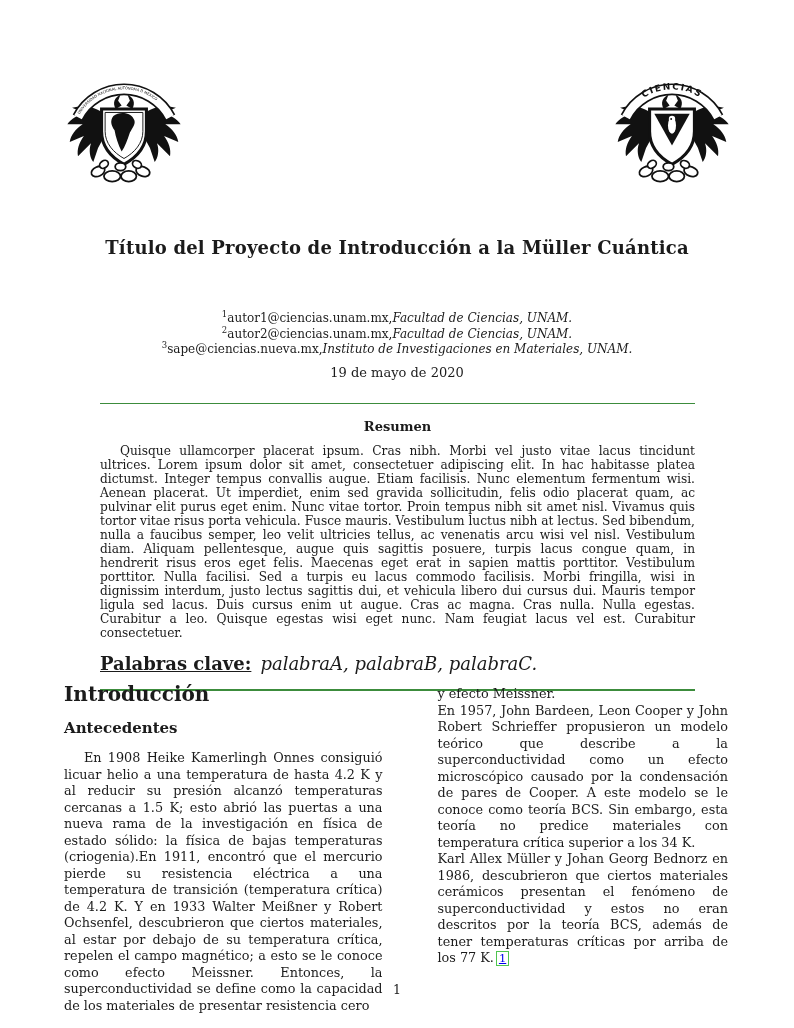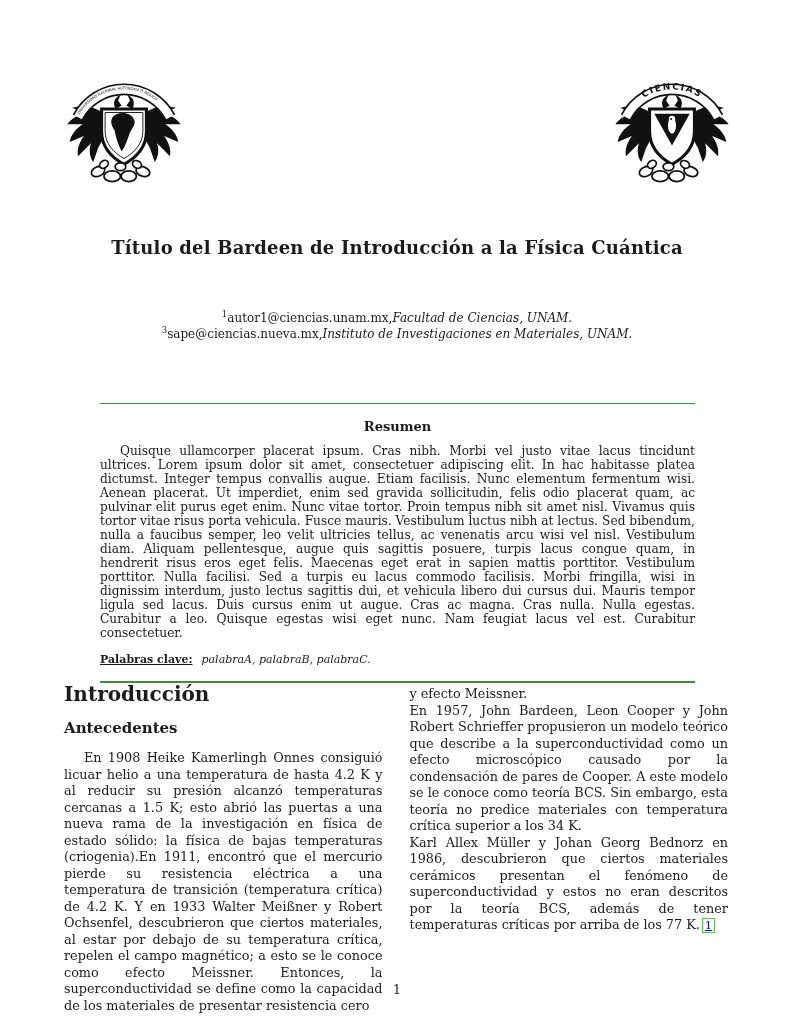--- a/index.html
+++ b/index.html
@@ -30,31 +30,31 @@
   .affil-org { font-style:italic; }
   sup { font-size:8.5px; vertical-align:super; line-height:0; }
   .date { position:absolute; top:365px; left:0; right:0; text-align:center; font-size:13px; }
   
   .abstract { position:absolute; top:403px; left:100px; right:99px; }
   .rule-top { border-top:1.6px solid var(--rule-green); }
   .rule-bottom { border-top:2.5px solid var(--rule-green); margin-top:15px; }
   .abstract-heading { text-align:center; font-weight:bold; font-size:13px; margin-top:15px; }
   .abstract-body { margin-top:10px; font-size:12.2px; line-height:14px;
                    text-align:justify; text-indent:20px; }
-  .keywords { margin-top:13px; font-size:11px; }
+  .keywords { margin-top:13px; font-size:18px; }
   .keywords-label { font-weight:bold; text-decoration:underline; }
   .keywords-list { font-style:italic; margin-left:9px; }
   
   .columns { position:absolute; top:686px; left:64px; right:66px;
              display:flex; gap:27px; align-items:flex-start; }
   .col { flex:1 1 0; font-size:12.8px; line-height:16.5px; text-align:justify; }
   .section-title { font-size:20px; font-weight:bold; margin:0 0 17px; text-align:left; }
   .subsection-title { font-size:15px; font-weight:bold; margin:0 0 14px; text-align:left; }
   .col-left p { text-indent:20px; }
-  .col-right p { text-indent:0; }
+  .col-right p { text-indent:0;margin-left:28px; }
   .cite {
     display:inline-block;
     border:1.3px solid var(--cite-green);
     padding:0 2px; margin-left:2px;
     font-size:11.5px; line-height:12.5px;
     vertical-align:baseline;
   }
   
   .page-number { position:absolute; bottom:31px; left:0; right:0;
                  text-align:center; font-size:12.5px; }
@@ -118,27 +118,29 @@
         <ellipse cx="40" cy="90" rx="7" ry="4.5"></ellipse>
         <ellipse cx="54" cy="90" rx="6.5" ry="4.5"></ellipse>
         <ellipse cx="66" cy="86" rx="6" ry="4" transform="rotate(20 66 86)"></ellipse>
         <ellipse cx="33" cy="80" rx="4" ry="3" transform="rotate(-35 33 80)"></ellipse>
         <ellipse cx="61" cy="80" rx="4" ry="3" transform="rotate(30 61 80)"></ellipse>
         <ellipse cx="47" cy="82" rx="4.5" ry="3.2"></ellipse>
       </g>
     </svg>
   </div>
 
-  <h1 class="title">Título del Bardeen de Introducción a la Física Cuántica</h1>
+  <h1 class="title">Título del Proyecto de Introducción a la Müller Cuántica</h1>
 
   <div class="affiliations">
     <div class="affil-line"><sup>1</sup><span class="affil-email">autor1@ciencias.unam.mx,</span><span class="affil-org">Facultad de Ciencias, UNAM.</span></div>
+    <div class="affil-line"><sup>2</sup><span class="affil-email">autor2@ciencias.unam.mx,</span><span class="affil-org">Facultad de Ciencias, UNAM.</span></div>
     <div class="affil-line"><sup>3</sup><span class="affil-email">sape@ciencias.nueva.mx,</span><span class="affil-org">Instituto de Investigaciones en Materiales, UNAM.</span></div>
   </div>
 
+  <div class="date">19 de mayo de 2020</div>
 
   <div class="abstract">
     <div class="rule-top"></div>
     <div class="abstract-heading">Resumen</div>
     <p class="abstract-body">Quisque ullamcorper placerat ipsum. Cras nibh. Morbi vel justo vitae lacus tincidunt ultrices. Lorem ipsum dolor sit amet, consectetuer adipiscing elit. In hac habitasse platea dictumst. Integer tempus convallis augue. Etiam facilisis. Nunc elementum fermentum wisi. Aenean placerat. Ut imperdiet, enim sed gravida sollicitudin, felis odio placerat quam, ac pulvinar elit purus eget enim. Nunc vitae tortor. Proin tempus nibh sit amet nisl. Vivamus quis tortor vitae risus porta vehicula. Fusce mauris. Vestibulum luctus nibh at lectus. Sed bibendum, nulla a faucibus semper, leo velit ultricies tellus, ac venenatis arcu wisi vel nisl. Vestibulum diam. Aliquam pellentesque, augue quis sagittis posuere, turpis lacus congue quam, in hendrerit risus eros eget felis. Maecenas eget erat in sapien mattis porttitor. Vestibulum porttitor. Nulla facilisi. Sed a turpis eu lacus commodo facilisis. Morbi fringilla, wisi in dignissim interdum, justo lectus sagittis dui, et vehicula libero dui cursus dui. Mauris tempor ligula sed lacus. Duis cursus enim ut augue. Cras ac magna. Cras nulla. Nulla egestas. Curabitur a leo. Quisque egestas wisi eget nunc. Nam feugiat lacus vel est. Curabitur consectetuer.</p>
     <div class="keywords">
       <span class="keywords-label">Palabras clave:</span><span class="keywords-list">palabraA, palabraB, palabraC.</span>
     </div>
     <div class="rule-bottom"></div>
   </div>

